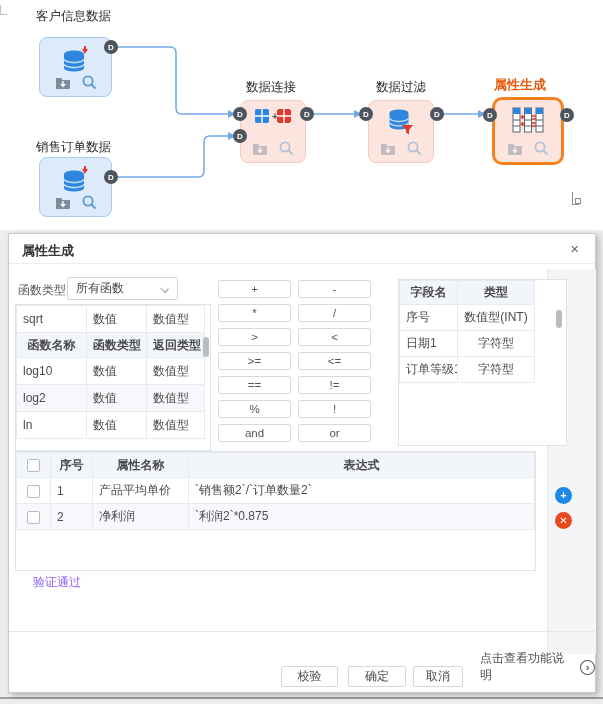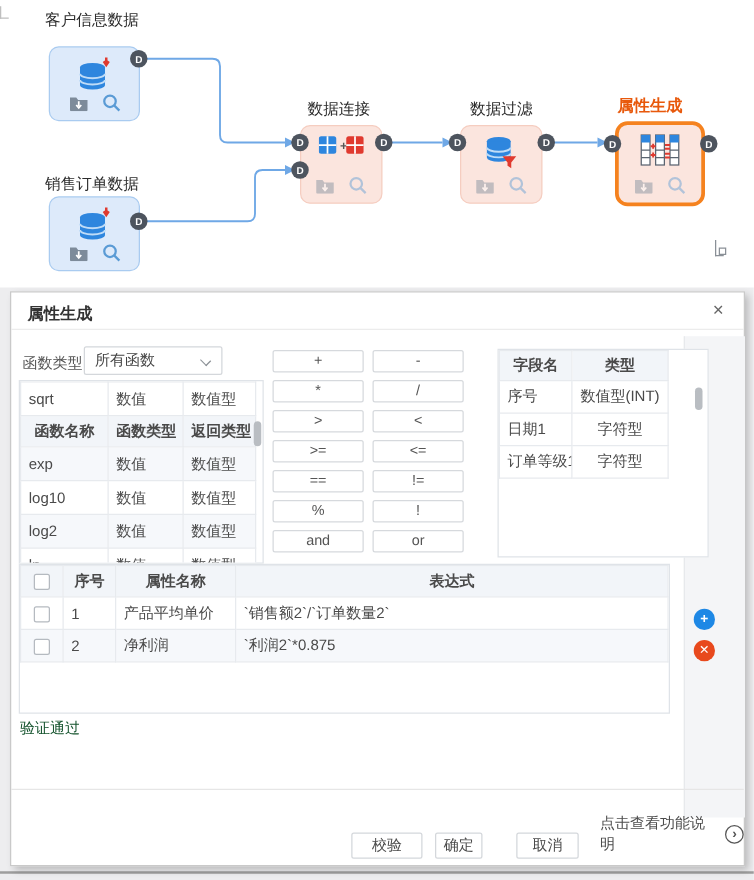--- a/index.html
+++ b/index.html
@@ -81,33 +81,33 @@
   #attr-table td { height:26px; }
   .cb { width:13px; height:13px; border:1px solid #b5bac0; border-radius:2px; background:#fff;
     display:inline-block; vertical-align:middle; }
 
   .round-btn { position:absolute; width:17px; height:17px; border-radius:50%; color:#fff;
     font-size:11px; font-weight:bold; display:flex; align-items:center; justify-content:center;
     cursor:pointer; line-height:1; }
   #add-btn { left:546px; top:253px; background:#1e88e5; }
   #remove-btn { left:546px; top:278px; background:#e8491d; font-size:10px; }
 
-  #validation-msg { position:absolute; left:7px; top:340px; color:#14532d; }
+  #validation-msg { position:absolute; left:24px; top:340px; color:#8b5cf6; }
 
   #footer-sep { position:absolute; left:0; top:397px; width:100%; border-top:1px solid #e6e6e6; }
   #help-link { position:absolute; left:471px; top:416px; color:#4d4d4d; display:flex;
     align-items:center; gap:5px; cursor:pointer; }
   #help-arrow { width:15px; height:15px; border:1.5px solid #555; border-radius:50%;
     display:flex; align-items:center; justify-content:center; font-size:11px; font-weight:bold;
     color:#555; padding-bottom:1px; }
   .dlg-btn { position:absolute; top:432px; height:21px; border:1px solid #d4d7db; border-radius:2px;
     background:#fff; color:#4a4a4a; font-size:12px; display:flex; align-items:center;
     justify-content:center; cursor:pointer; }
   #btn-validate { left:272px; width:57px; }
-  #btn-ok { left:339px; width:38px; }
+  #btn-ok { left:339px; width:58px; }
   #btn-cancel { left:404px; width:50px; }
 </style>
 </head>
 <body>
 
 <div id="canvas">
   <svg id="wires" width="603" height="233">
     <path d="M112,47 L170,47 Q176,47 176,53 L176,108 Q176,114 182,114 L228,114" fill="none" stroke="#6fa8e6" stroke-width="1.5"></path>
     <polygon points="228,110 236,114 228,118" fill="#6fa8e6"></polygon>
     <path d="M112,177 L198,177 Q204,177 204,171 L204,142 Q204,136 210,136 L228,136" fill="none" stroke="#6fa8e6" stroke-width="1.5"></path>
@@ -269,25 +269,20 @@
           <tr>
         <td>sqrt</td>
         <td>数值</td>
         <td>数值型</td>
       </tr>
       <tr>
         <th>函数名称</th>
         <th>函数类型</th>
         <th>返回类型</th>
       </tr>
-      <tr class="alt">
-        <td>exp</td>
-        <td>数值</td>
-        <td>数值型</td>
-      </tr>
       <tr>
         <td>log10</td>
         <td>数值</td>
         <td>数值型</td>
       </tr>
       <tr class="alt">
         <td>log2</td>
         <td>数值</td>
         <td>数值型</td>
       </tr>

